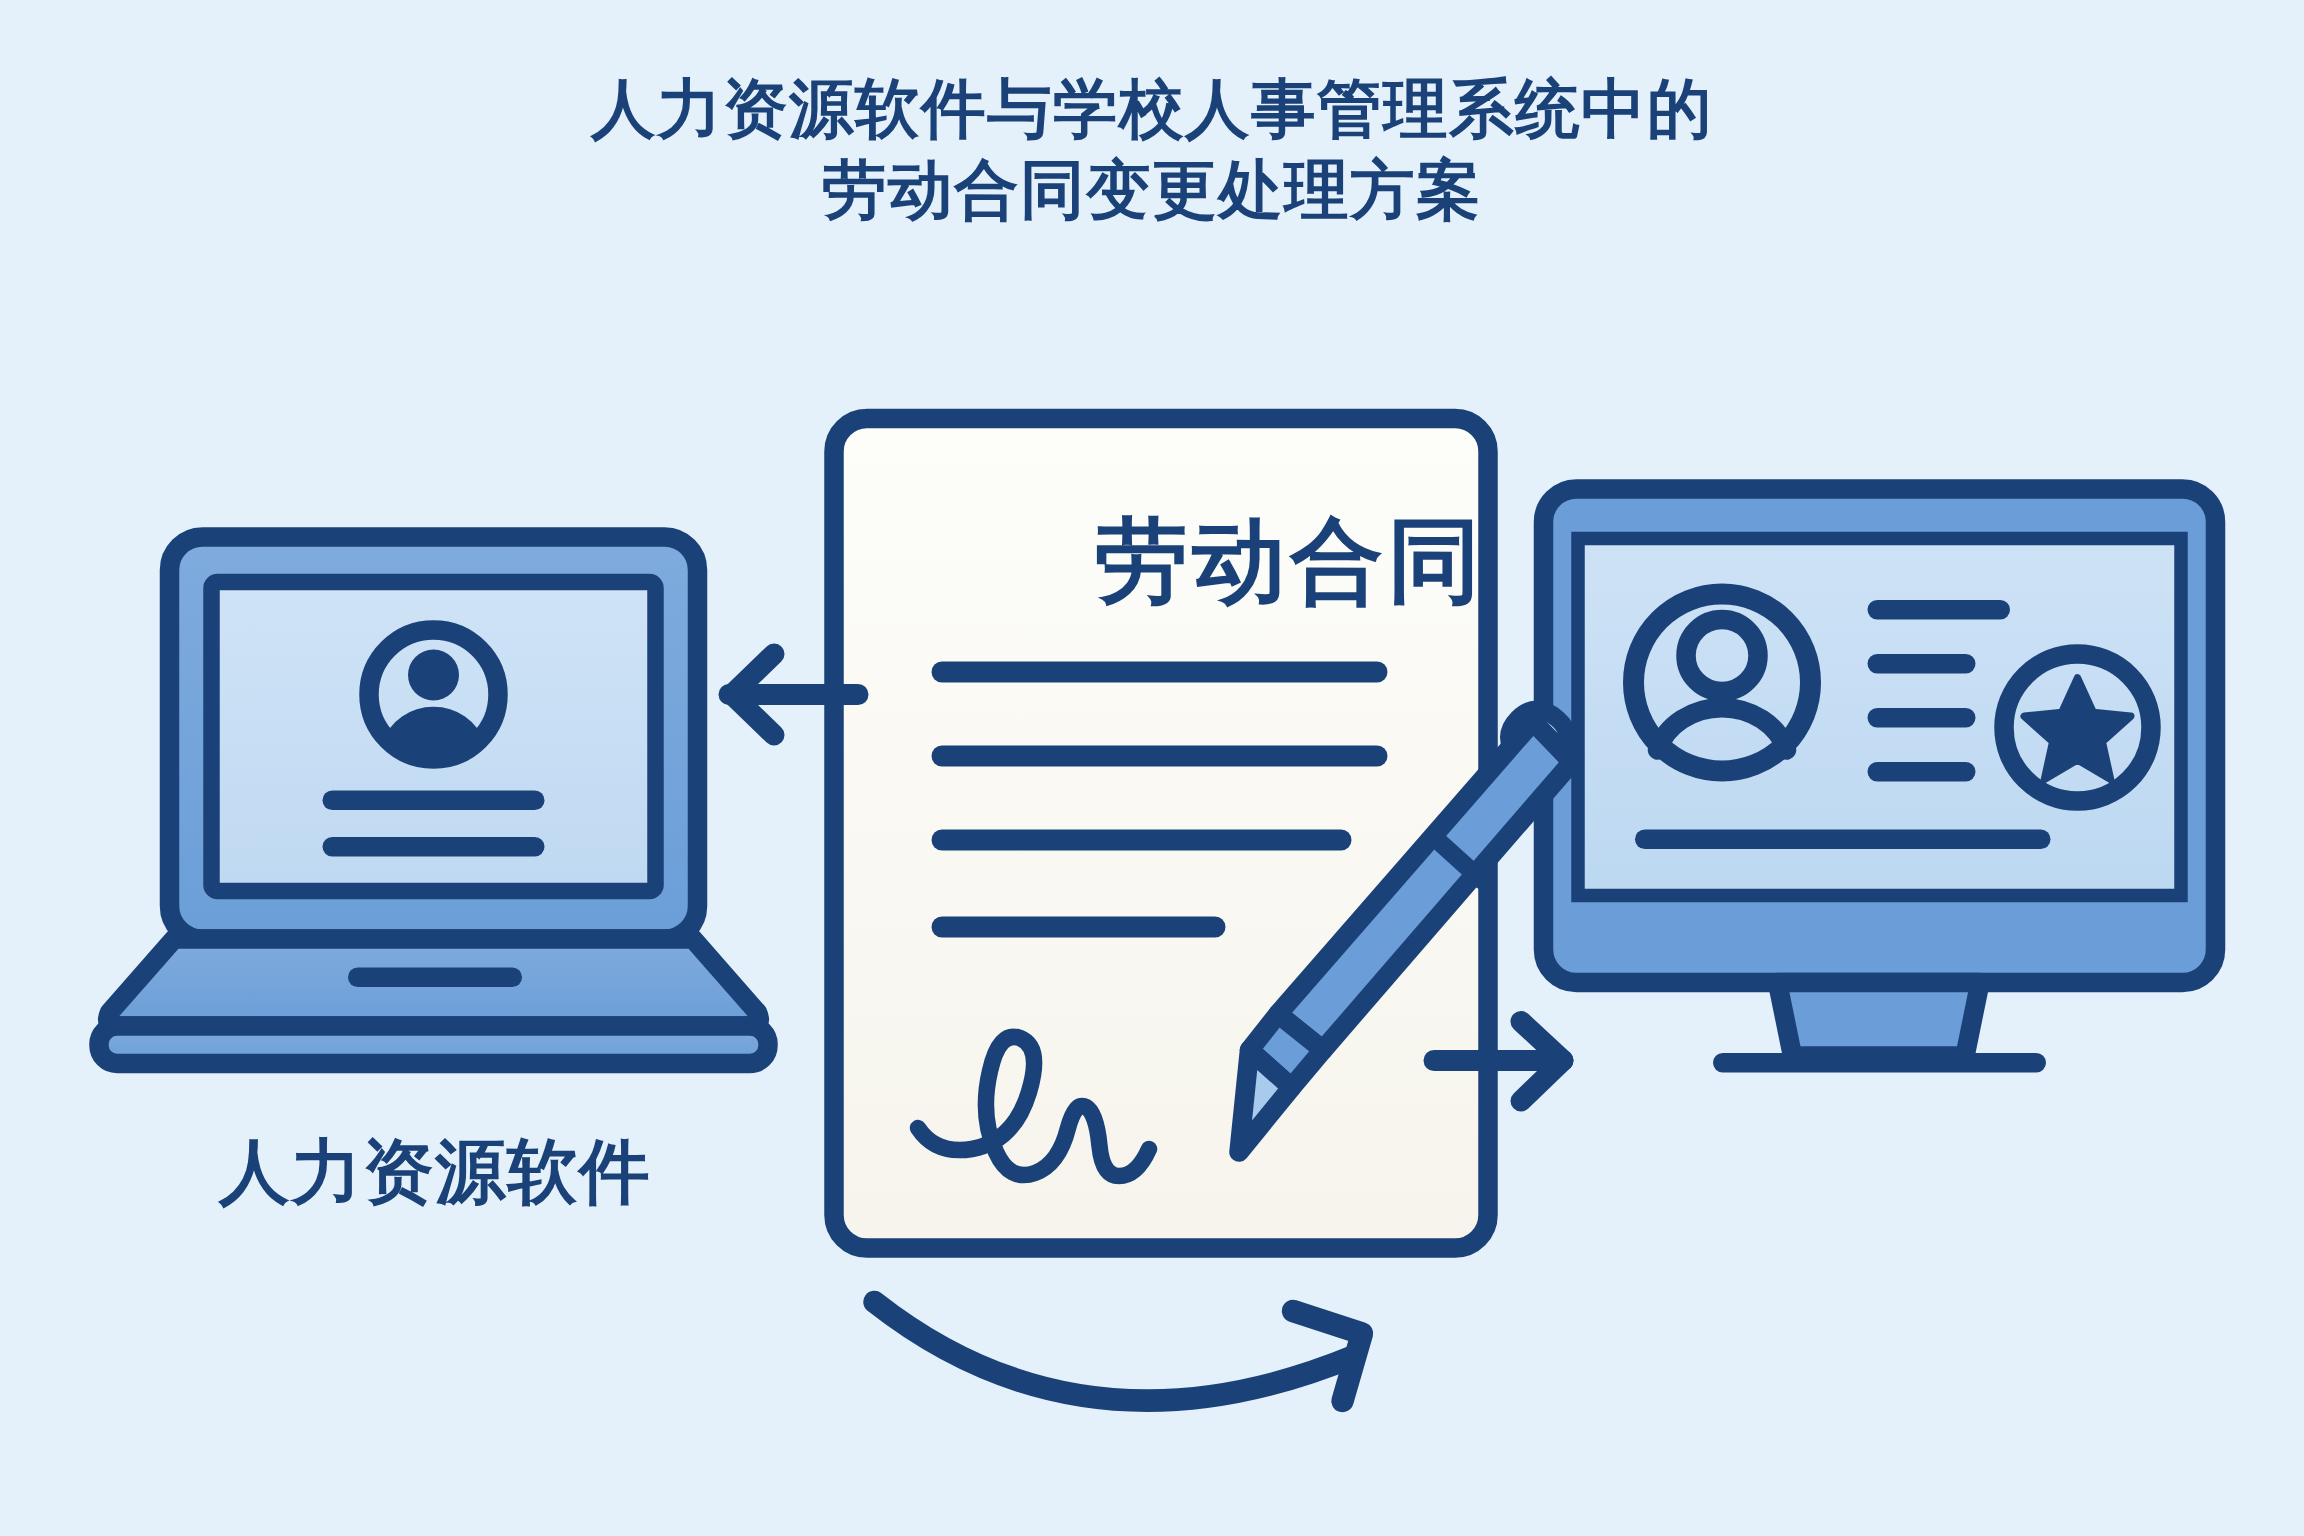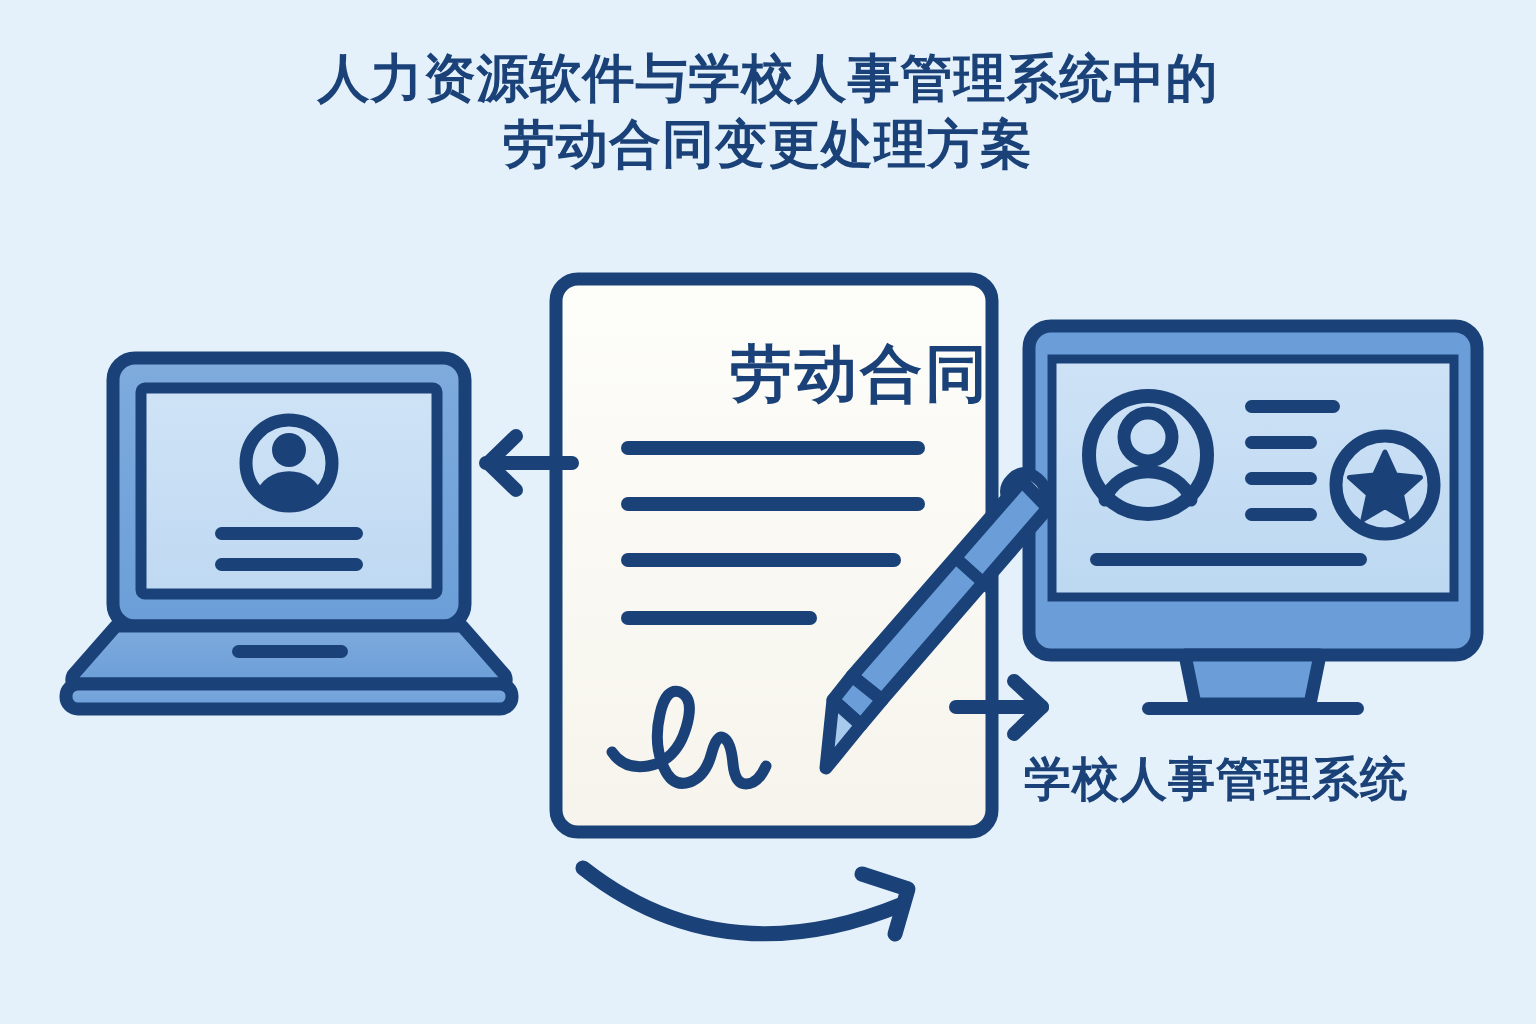--- a/index.html
+++ b/index.html
@@ -20,21 +20,21 @@
     background: #e4f1fb;
     overflow: hidden;
   }
   .title-block {
     position: absolute;
     left: 0;
     top: 46px;
     width: 1536px;
     text-align: center;
     color: #1b4278;
-    font-size: 52px;
+    font-size: 43px;
     font-weight: bold;
     line-height: 1.26;
     letter-spacing: 1px;
     white-space: pre-line;
   }
   .caption {
     position: absolute;
     color: #1b4278;
     font-size: 47px;
     font-weight: bold;
@@ -181,16 +181,16 @@
     </g>
 
     <g>
       <path d="M583 868 q140 110 320 36" fill="none" stroke="#1b4278" stroke-width="15" stroke-linecap="round"></path>
       <path d="M862 874 L908 889 L895 934" fill="none" stroke="#1b4278" stroke-width="15" stroke-linecap="round" stroke-linejoin="round"></path>
     </g>
   </svg>
 
   <div class="doc-title">劳动合同</div>
 
+  <div class="caption" id="caption-left">人力资源软件</div>
 
-  <div class="caption" id="caption-right">学校人事管理系统</div>
 
 </div>
 
 </body></html>

